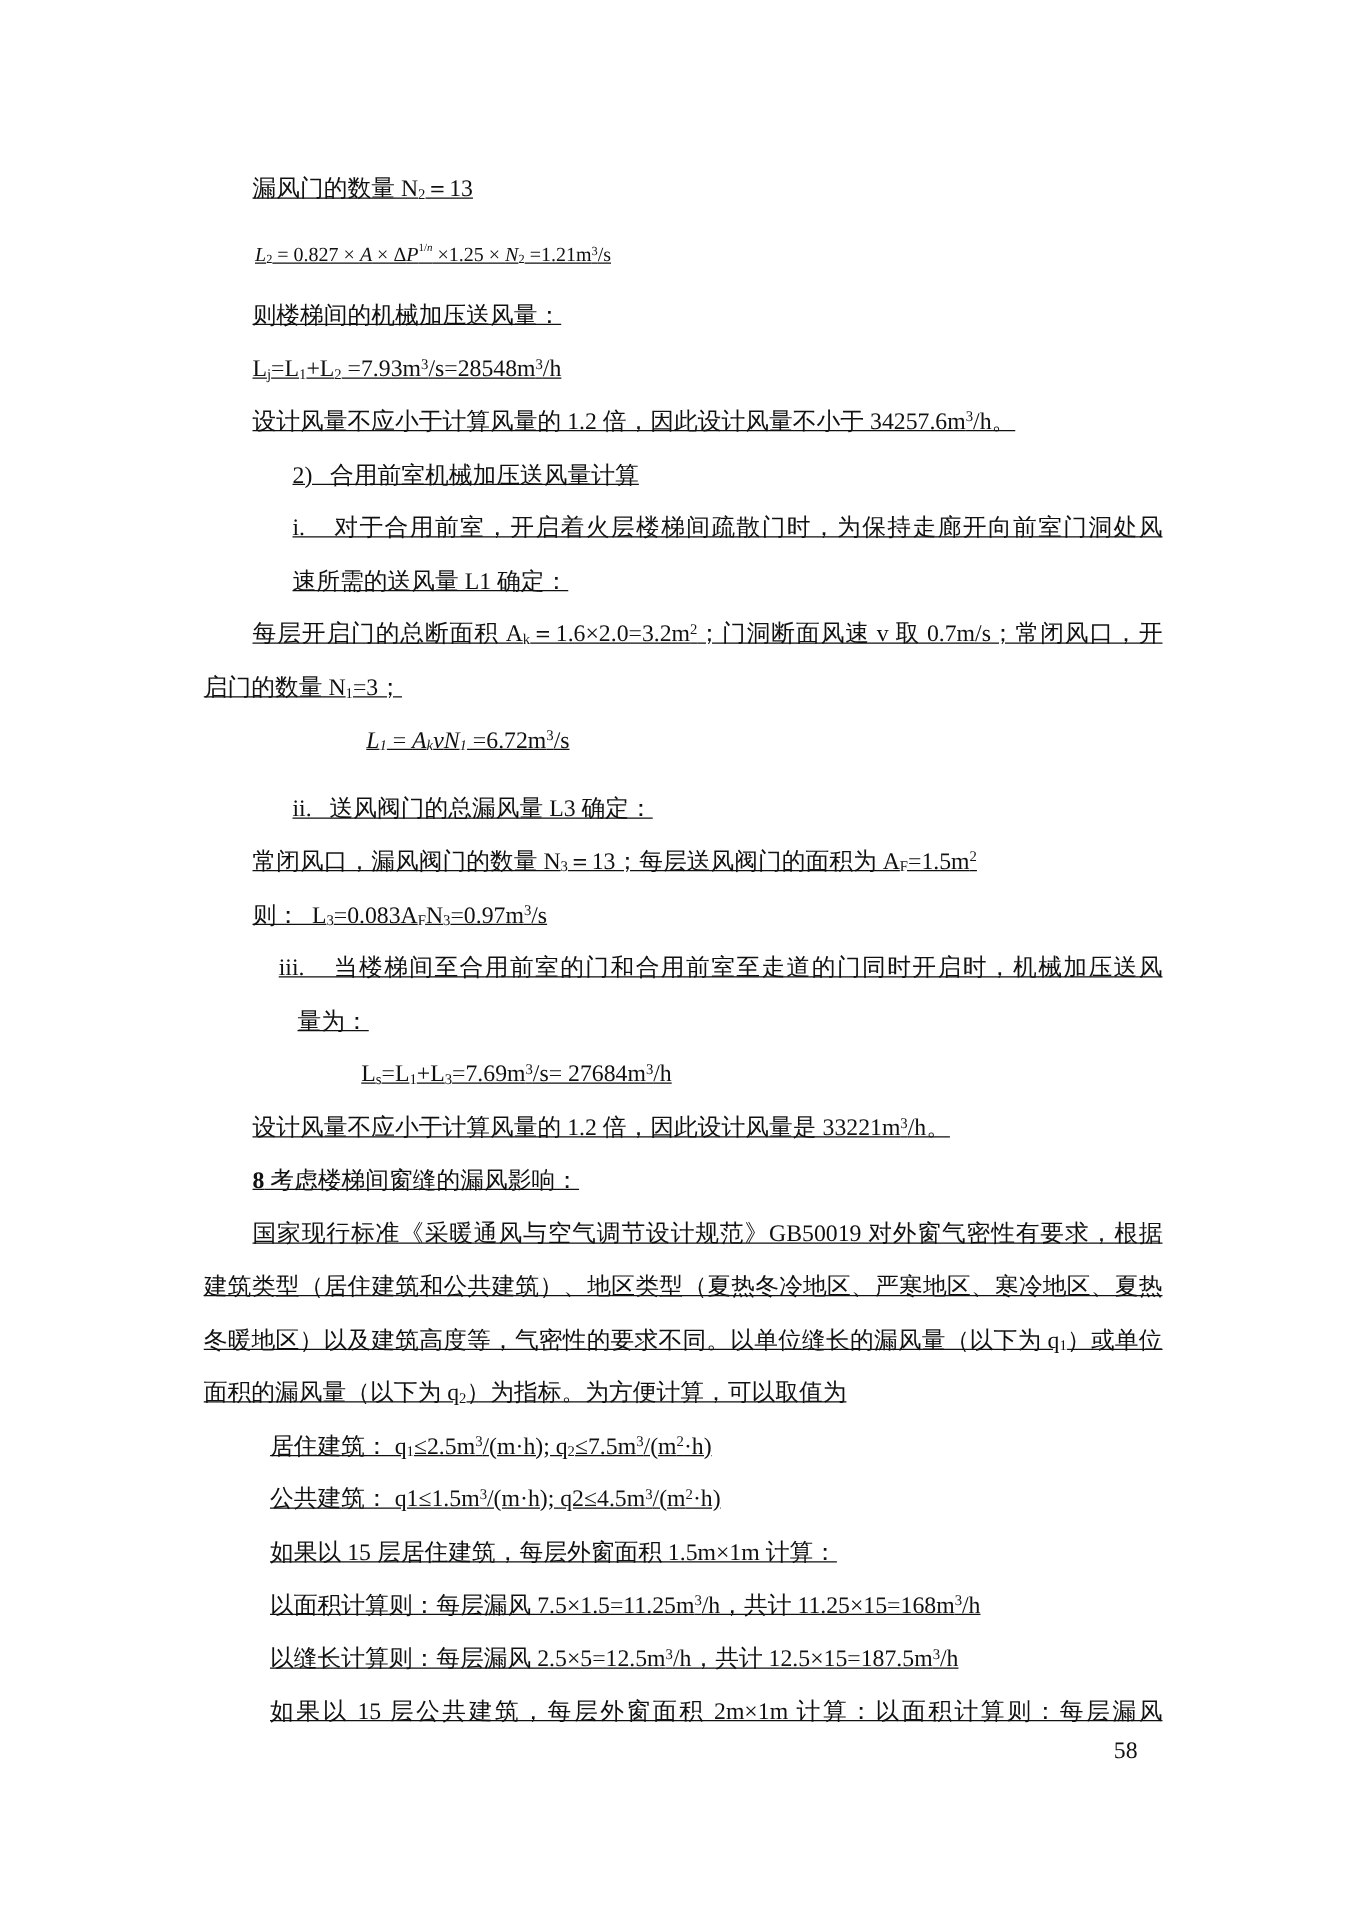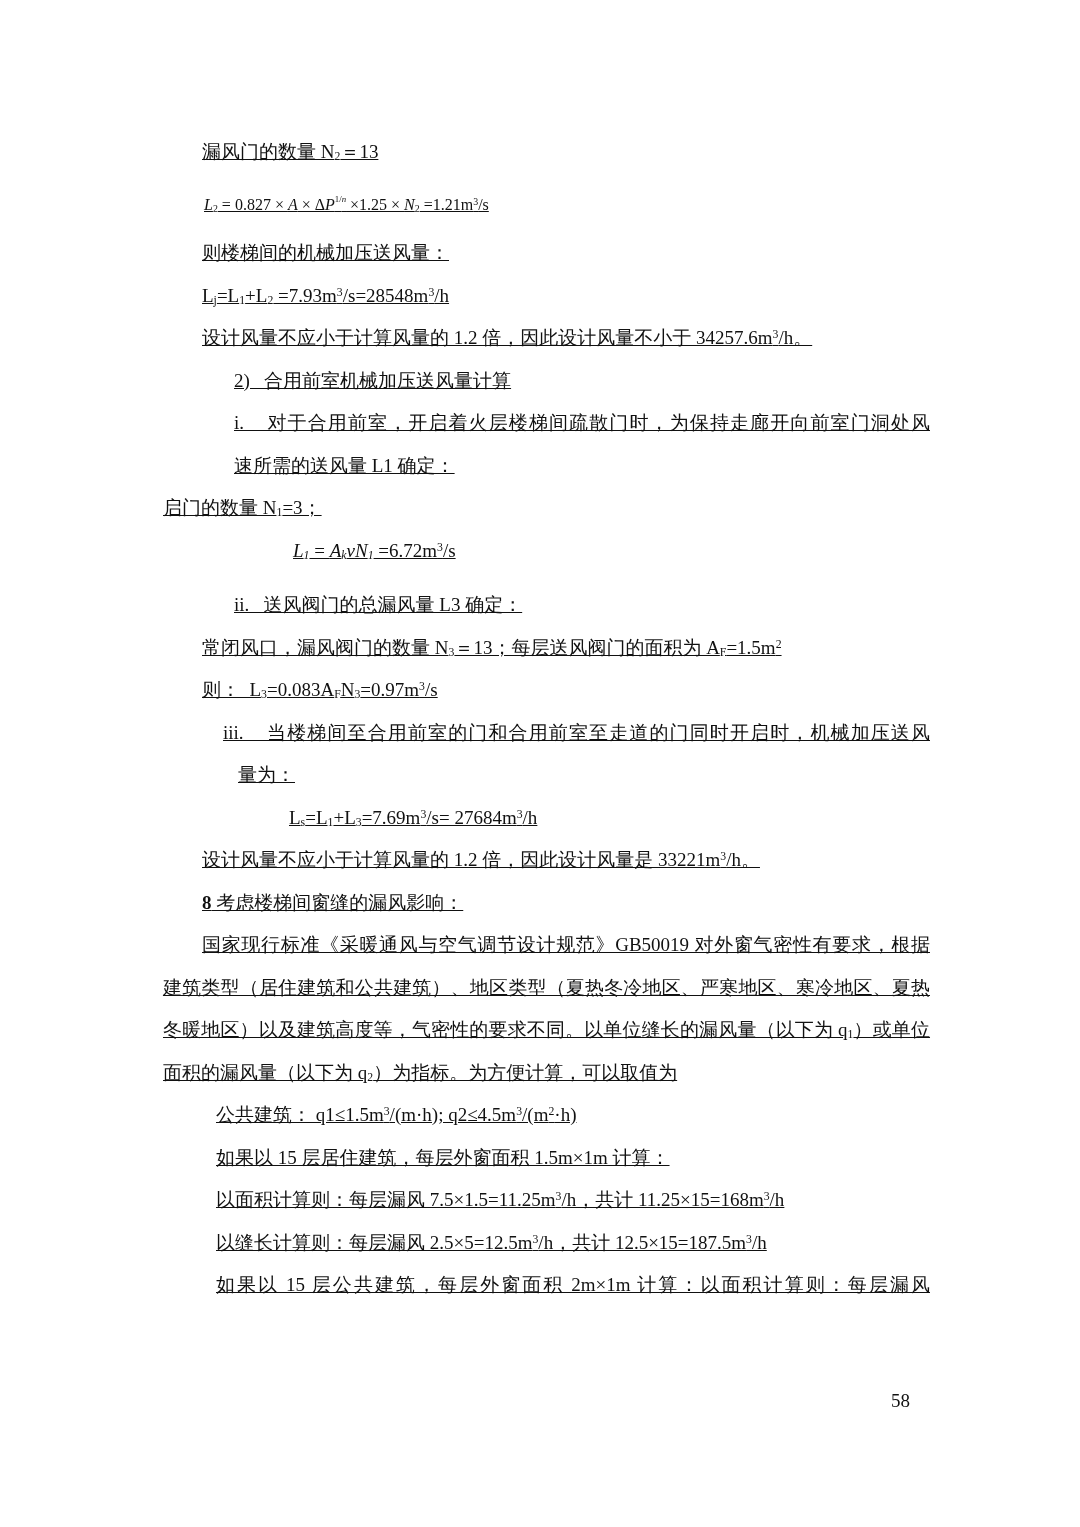--- a/index.html
+++ b/index.html
@@ -58,34 +58,36 @@
 <div class="page">
   <div class="content">
       <div class="line ind"><span>漏风门的数量 N</span><sub>2</sub><span>＝13</span></div>
       <div class="line fm1"><span class="it">L</span><sub>2</sub><span> = 0.827 × </span><span class="it">A</span><span> × Δ</span><span class="it">P</span><sup class="fr">1/</sup><sup class="fr it">n</sup><span> ×1.25 × </span><span class="it">N</span><sub>2</sub><span> =1.21m</span><sup>3</sup><span>/s</span></div>
       <div class="line ind"><span>则楼梯间的机械加压送风量：</span></div>
       <div class="line ind"><span>L</span><sub>j</sub><span>=L</span><sub>1</sub><span>+L</span><sub>2</sub><span> =7.93m</span><sup>3</sup><span>/s=28548m</span><sup>3</sup><span>/h</span></div>
       <div class="line ind"><span>设计风量不应小于计算风量的 1.2 倍，因此设计风量不小于 34257.6m</span><sup>3</sup><span>/h。</span></div>
       <div class="line lst"><span>2)&nbsp;&nbsp;&nbsp;合用前室机械加压送风量计算</span></div>
       <div class="line lst just"><span>i.&nbsp;&nbsp;&nbsp;&nbsp;对于合用前室，开启着火层楼梯间疏散门时，为保持走廊开向前室门洞处风</span></div>
       <div class="line lst"><span>速所需的送风量 L1 确定：</span></div>
+      <div class="line ind just"><span>每层开启门的总断面积 A</span><sub>k</sub><span>＝1.6×2.0=3.2m</span><sup>2</sup><span>；门洞断面风速 v 取 0.7m/s；常闭风口，开</span></div>
       <div class="line"><span>启门的数量 N</span><sub>1</sub><span>=3；</span></div>
       <div class="line fm2"><span class="it">L</span><sub class="it">1</sub><span> = </span><span class="it">A</span><sub class="it">k</sub><span class="it">v</span><span class="it">N</span><sub class="it">1</sub><span> =6.72m</span><sup>3</sup><span>/s</span></div>
       <div class="line lst"><span>ii.&nbsp;&nbsp;&nbsp;送风阀门的总漏风量 L3 确定：</span></div>
       <div class="line ind"><span>常闭风口，漏风阀门的数量 N</span><sub>3</sub><span>＝13；每层送风阀门的面积为 A</span><sub>F</sub><span>=1.5m</span><sup>2</sup></div>
       <div class="line ind"><span>则：&nbsp;&nbsp;L</span><sub>3</sub><span>=0.083A</span><sub>F</sub><span>N</span><sub>3</sub><span>=0.97m</span><sup>3</sup><span>/s</span></div>
       <div class="line ind3 just"><span>iii.&nbsp;&nbsp;&nbsp;&nbsp;当楼梯间至合用前室的门和合用前室至走道的门同时开启时，机械加压送风</span></div>
       <div class="line cont3"><span>量为：</span></div>
       <div class="line fm3"><span>L</span><sub>s</sub><span>=L</span><sub>1</sub><span>+L</span><sub>3</sub><span>=7.69m</span><sup>3</sup><span>/s= 27684m</span><sup>3</sup><span>/h</span></div>
       <div class="line ind"><span>设计风量不应小于计算风量的 1.2 倍，因此设计风量是 33221m</span><sup>3</sup><span>/h。</span></div>
       <div class="line ind"><span class="bd">8</span><span> 考虑楼梯间窗缝的漏风影响：</span></div>
       <div class="line ind just"><span>国家现行标准《采暖通风与空气调节设计规范》GB50019 对外窗气密性有要求，根据</span></div>
       <div class="line just"><span>建筑类型（居住建筑和公共建筑）、地区类型（夏热冬冷地区、严寒地区、寒冷地区、夏热</span></div>
       <div class="line just"><span>冬暖地区）以及建筑高度等，气密性的要求不同。以单位缝长的漏风量（以下为 q</span><sub>1</sub><span>）或单位</span></div>
       <div class="line"><span>面积的漏风量（以下为 q</span><sub>2</sub><span>）为指标。为方便计算，可以取值为</span></div>
+      <div class="line ind2"><span>居住建筑：&nbsp;q</span><sub>1</sub><span>≤2.5m</span><sup>3</sup><span>/(m·h); q</span><sub>2</sub><span>≤7.5m</span><sup>3</sup><span>/(m</span><sup>2</sup><span>·h)</span></div>
       <div class="line ind2"><span>公共建筑：&nbsp;q1≤1.5m</span><sup>3</sup><span>/(m·h); q2≤4.5m</span><sup>3</sup><span>/(m</span><sup>2</sup><span>·h)</span></div>
       <div class="line ind2"><span>如果以 15 层居住建筑，每层外窗面积 1.5m×1m 计算：</span></div>
       <div class="line ind2"><span>以面积计算则：每层漏风 7.5×1.5=11.25m</span><sup>3</sup><span>/h，共计 11.25×15=168m</span><sup>3</sup><span>/h</span></div>
       <div class="line ind2"><span>以缝长计算则：每层漏风 2.5×5=12.5m</span><sup>3</sup><span>/h，共计 12.5×15=187.5m</span><sup>3</sup><span>/h</span></div>
       <div class="line ind2 just"><span>如果以 15 层公共建筑，每层外窗面积 2m×1m 计算：以面积计算则：每层漏风</span></div>
     </div>
   <div class="pageno">58</div>
 </div>
 
 </body></html>

